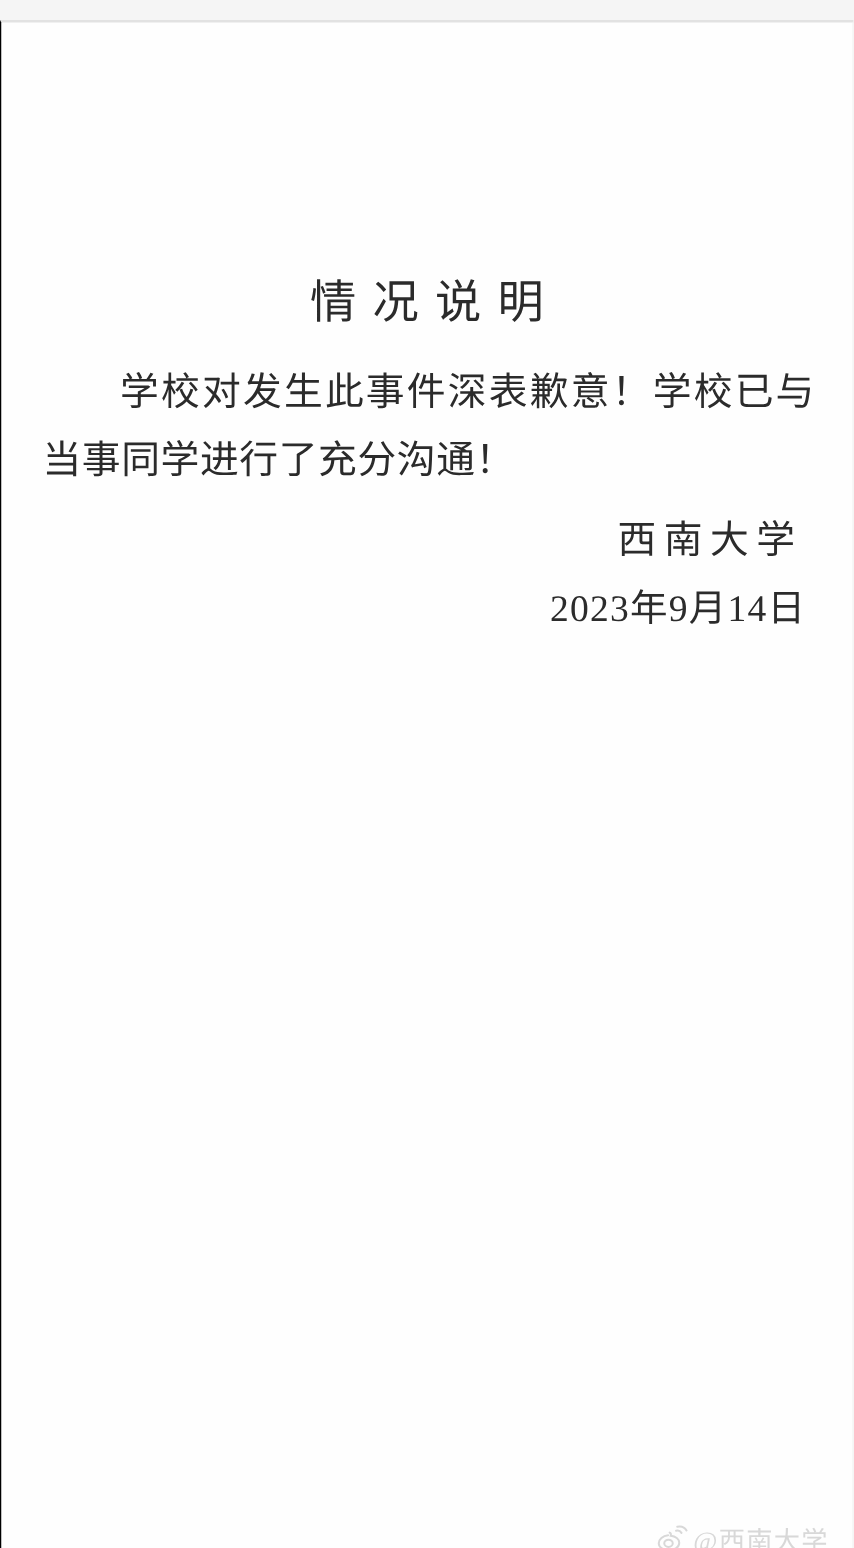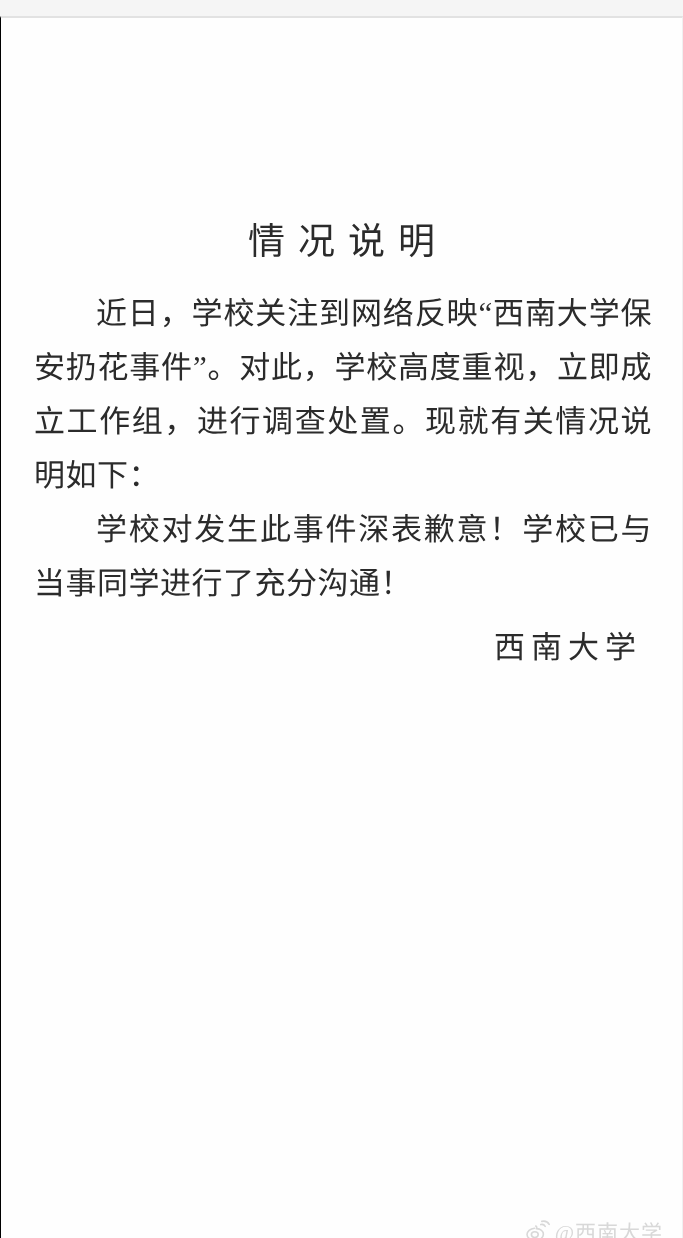--- a/index.html
+++ b/index.html
@@ -86,26 +86,26 @@
   }
 </style>
 </head>
 <body>
 
 <div class="page">
 
   <h1 class="doc-title">情况说明</h1>
 
   <div class="doc-body">
-    <p>近日，学校关注到网络反映“西南大学保安扔花事件”。对此，学校高度重视，立即成立工作组，进行调查处置。现就有关情况说明如下：</p>
     <p>学校对发生此事件深表歉意！学校已与当事同学进行了充分沟通！</p>
   </div>
 
   <div class="doc-signature">西南大学</div>
 
+  <div class="doc-date">2023年9月14日</div>
 
   <div class="watermark">
     <span>
       <svg width="26" height="22" viewBox="0 0 26 22" fill="none" stroke="#d8d8d8" stroke-width="1.6" stroke-linecap="round">
         <path d="M9.5 8.2 C5.2 8.6 2 11.4 2 14.6 C2 18 5.8 20.3 10.2 20.3 C14.8 20.3 18.4 17.6 18.4 14.2 C18.4 11.2 15.4 8.9 11.6 8.6 C11.9 7.4 11.6 6.4 10.7 6.1"></path>
         <ellipse cx="9.8" cy="14.6" rx="3.4" ry="2.9"></ellipse>
         <path d="M15.8 4.6 C17.6 4.1 19.3 4.8 20.2 6.3"></path>
         <path d="M16.8 1.4 C19.8 0.7 22.8 1.9 24.2 4.4"></path>
       </svg>
     </span>

